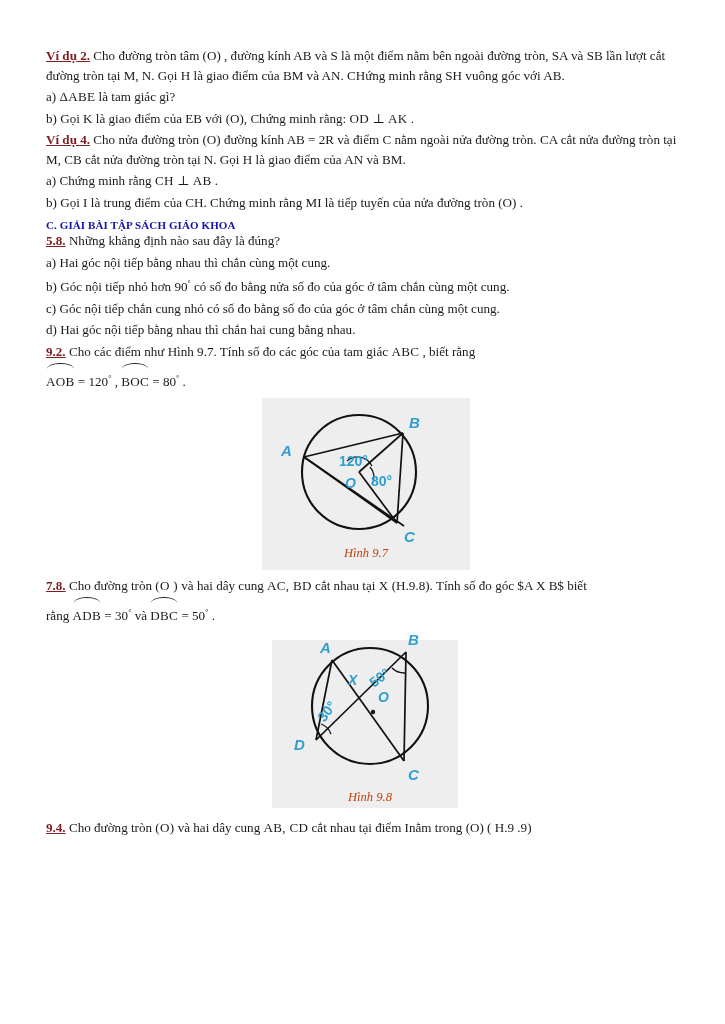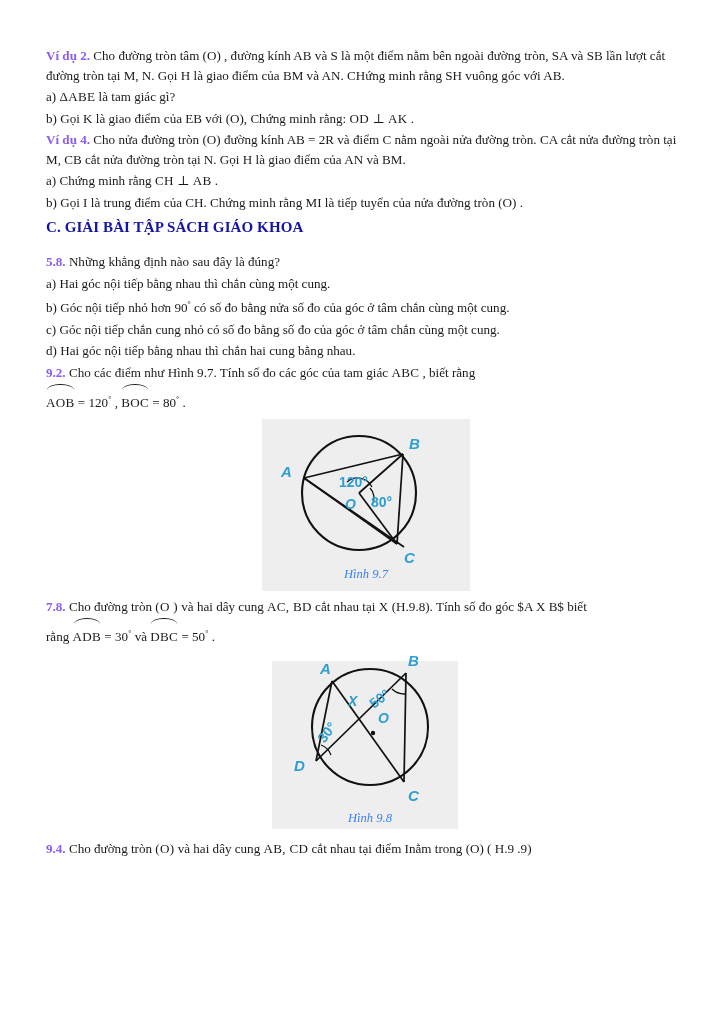--- a/index.html
+++ b/index.html
@@ -29,36 +29,37 @@
     width: 640px;
   }
   p.para {
     margin: 0 0 2px 0;
     font-size: 13.1px;
     line-height: 19.5px;
     text-align: left;
     color: #1a1a1a;
   }
   .lead {
-    color: #8b5cf6;
-    font-weight: bold;
+    color: #7f1d1d;
+    font-weight: bold;
+    text-decoration: underline;
   }
   .mathi {
     font-family: "Liberation Serif", "DejaVu Serif", serif;
     letter-spacing: 0.3px;
   }
   .mathr {
     font-family: "Liberation Serif", "DejaVu Serif", serif;
     font-style: normal;
   }
   .sect-head {
     color: #1414a8;
     font-weight: bold;
-    font-size: 15px;
-    margin: 7px 0 16px 0;
+    font-size: 11px;
+    margin: 7px 0 0 0;
     letter-spacing: 0.1px;
   }
   .deg {
     vertical-align: super;
     font-size: 0.62em;
     letter-spacing: 0;
   }
   .arcwrap {
     display: inline-block;
     position: relative;
@@ -82,21 +83,21 @@
   .fig-shade {
     position: absolute;
     background: #eeeeee;
   }
   .fig-caption {
     position: absolute;
     width: 100%;
     text-align: center;
     font-style: italic;
     font-size: 12.6px;
-    color: #3b82f6;
+    color: #c2410c;
     font-family: "Liberation Serif","DejaVu Serif",serif;
   }
   svg { display: block; }
   .fig-svg-holder { position: absolute; }
   text.lbl {
     font-family: "Liberation Sans", "DejaVu Sans", sans-serif;
     font-style: italic;
     font-weight: bold;
     fill: #2e9fd0;
   }

